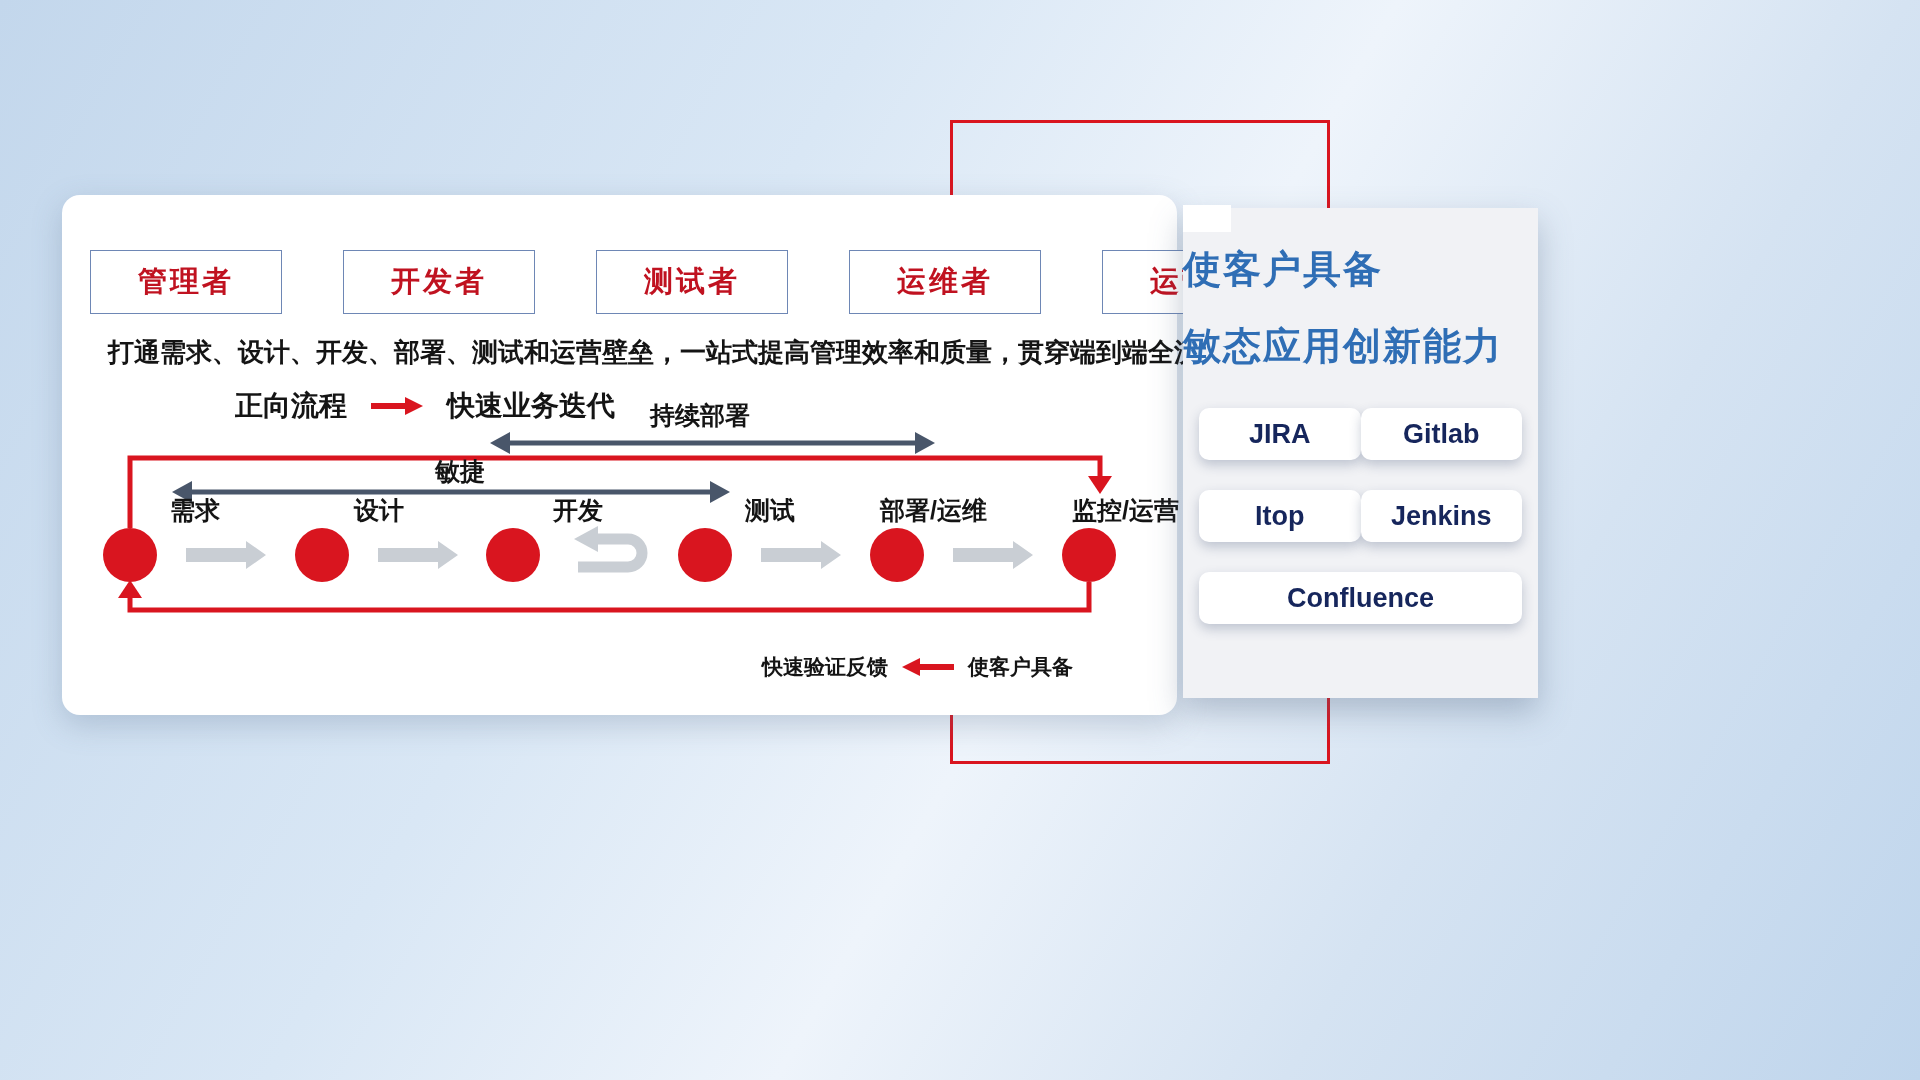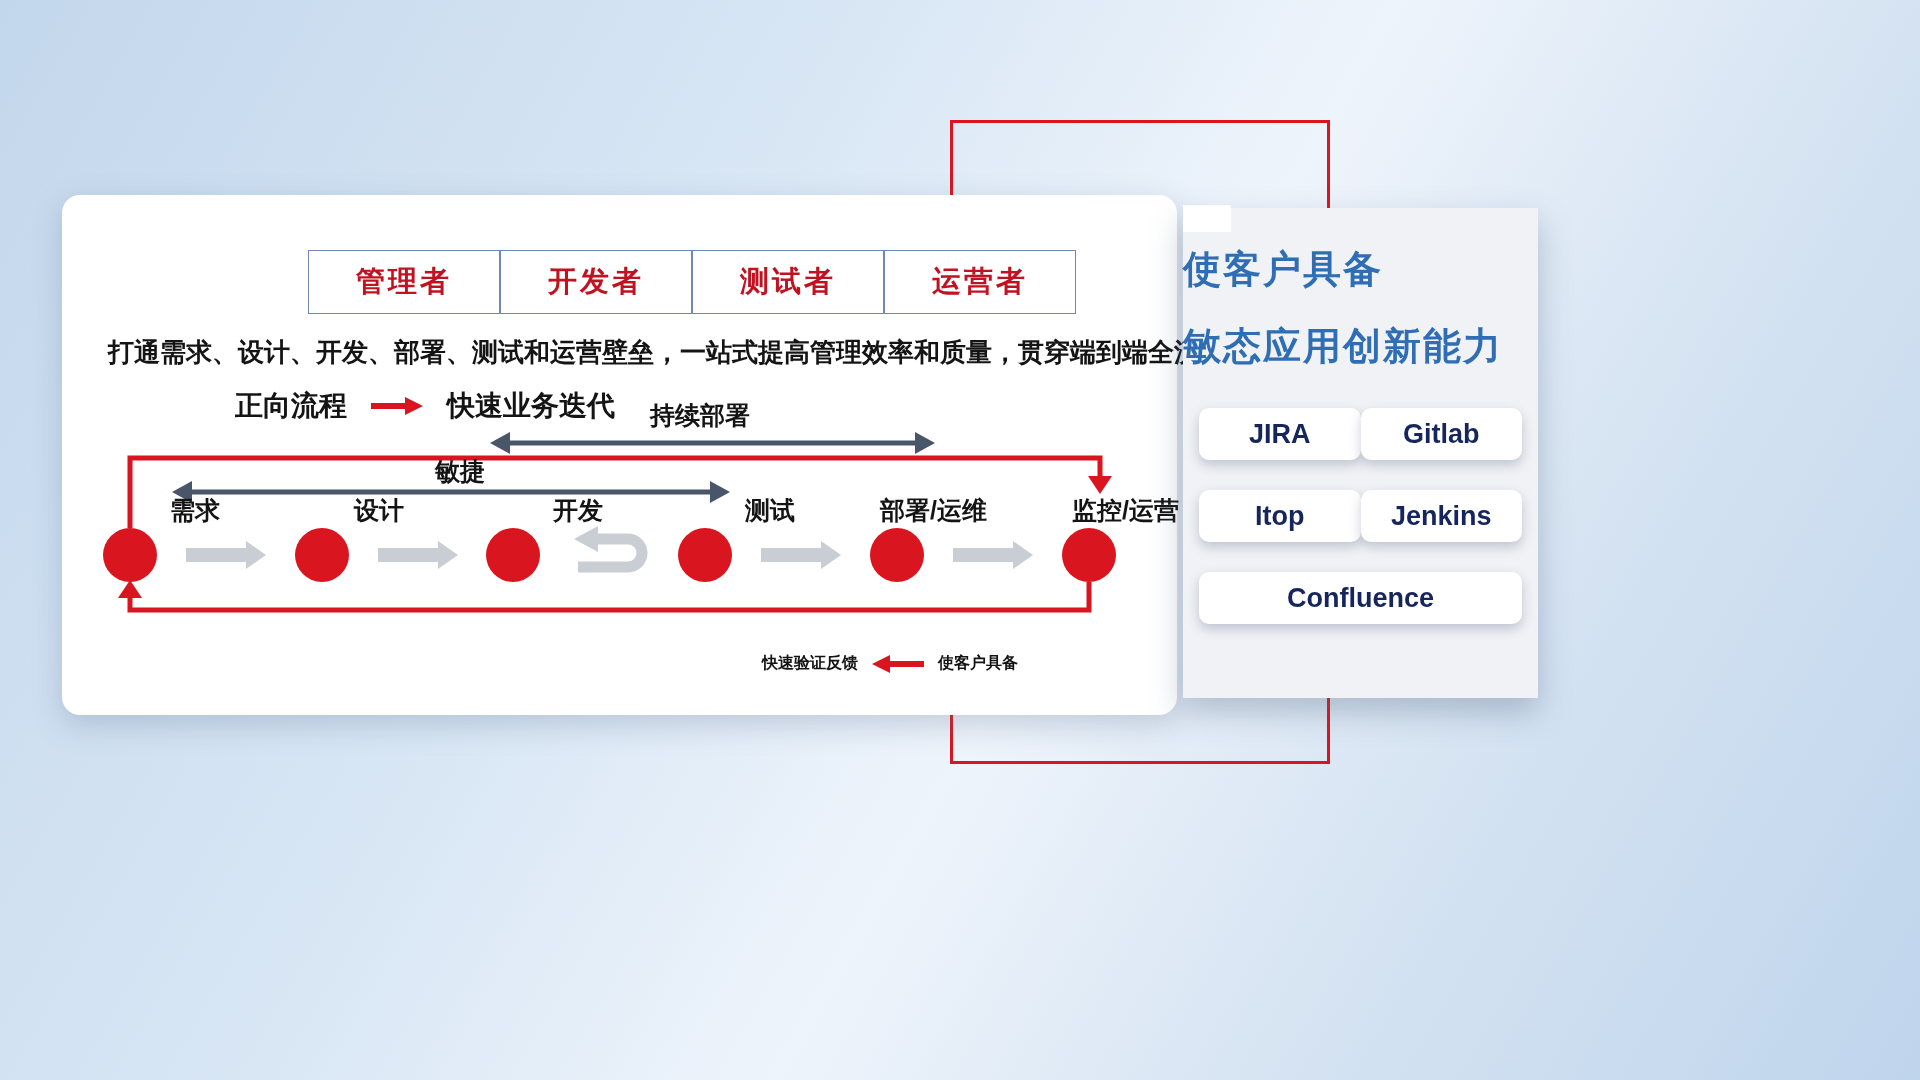--- a/index.html
+++ b/index.html
@@ -9,41 +9,41 @@
 
   
   .red-frame{position:absolute;left:950px;top:120px;width:374px;height:638px;
     border:3px solid #d9151f;z-index:1;}
 
   
   .main-panel{position:absolute;left:62px;top:195px;width:1115px;height:520px;
     background:#ffffff;border-radius:18px;z-index:2;
     box-shadow:0 10px 30px rgba(90,110,140,.28);}
 
-  .roles{position:absolute;left:28px;top:55px;width:1204px;display:flex;justify-content:center;}
+  .roles{position:absolute;left:28px;top:55px;width:1204px;display:flex;justify-content:space-between;}
   .role-box{width:190px;height:62px;border:1px solid #6e87b5;background:#fff;
     display:flex;align-items:center;justify-content:center;
     font-size:29px;font-weight:bold;color:#c01220;letter-spacing:3px;}
 
   .subtitle{position:absolute;left:46px;top:140px;width:1040px;
     font-size:26px;font-weight:bold;color:#141414;white-space:nowrap;}
 
   .legend-forward{position:absolute;left:173px;top:192px;display:flex;align-items:center;gap:24px;
     font-size:28px;font-weight:bold;color:#141414;}
 
   .flow-svg{position:absolute;left:0;top:0;width:1115px;height:520px;}
 
   .node-label{position:absolute;top:299px;width:180px;text-align:right;
     font-size:25px;font-weight:bold;color:#141414;}
   .span-label{position:absolute;text-align:center;font-weight:bold;color:#141414;font-size:25px;}
   .span-agile{left:338px;top:260px;width:120px;}
   .span-cd{left:548px;top:204px;width:180px;font-family:Liberation Serif, serif;}
 
   .legend-feedback{position:absolute;left:700px;top:458px;display:flex;align-items:center;gap:14px;
-    font-size:16px;font-weight:bold;color:#141414;}
+    font-size:21px;font-weight:bold;color:#141414;}
 
   
   .right-panel{position:absolute;left:1183px;top:208px;width:355px;height:490px;
     background:#f1f2f5;z-index:3;box-shadow:0 14px 30px rgba(80,100,130,.35);}
   .corner-tab{position:absolute;left:1183px;top:205px;width:48px;height:27px;background:#ffffff;z-index:4;}
   .rp-title{text-align:left;font-weight:bold;color:#2f6eb5;letter-spacing:2px;}
   .rp-t1{margin-top:36px;font-size:38px;}
   .rp-t2{margin-top:26px;font-size:38px;}
   .tools{margin:36px 16px 0;}
   .tool-row{display:flex;margin-bottom:30px;}
@@ -65,20 +65,23 @@
 
     <div class="roles">
       <div class="role-box">
           <span>管理者</span>
         </div>
       <div class="role-box">
           <span>开发者</span>
         </div>
       <div class="role-box">
           <span>测试者</span>
+        </div>
+      <div class="role-box">
+          <span>运维者</span>
         </div>
       <div class="role-box">
           <span>运营者</span>
         </div>
     </div>
 
     <div class="subtitle">打通需求、设计、开发、部署、测试和运营壁垒，一站式提高管理效率和质量，贯穿端到端全流程</div>
 
     <div class="legend-forward">
       <span>正向流程</span>

